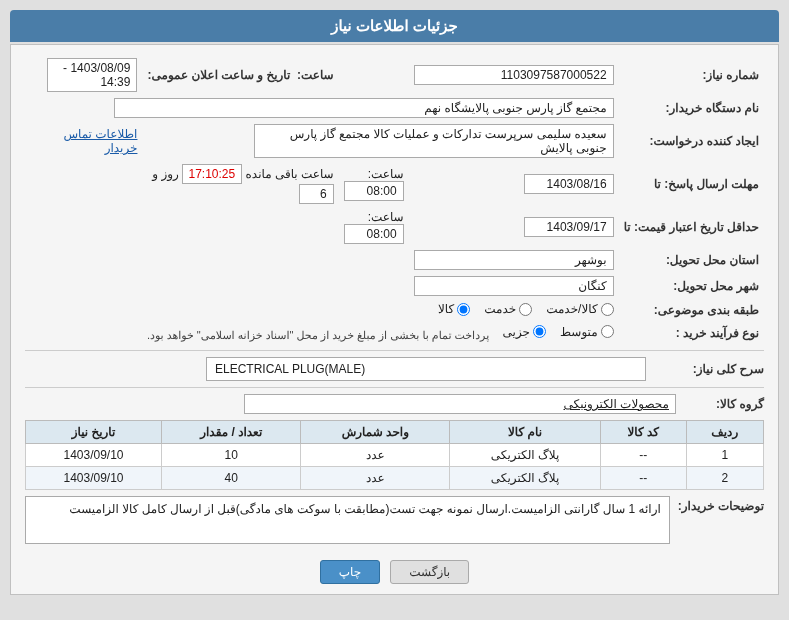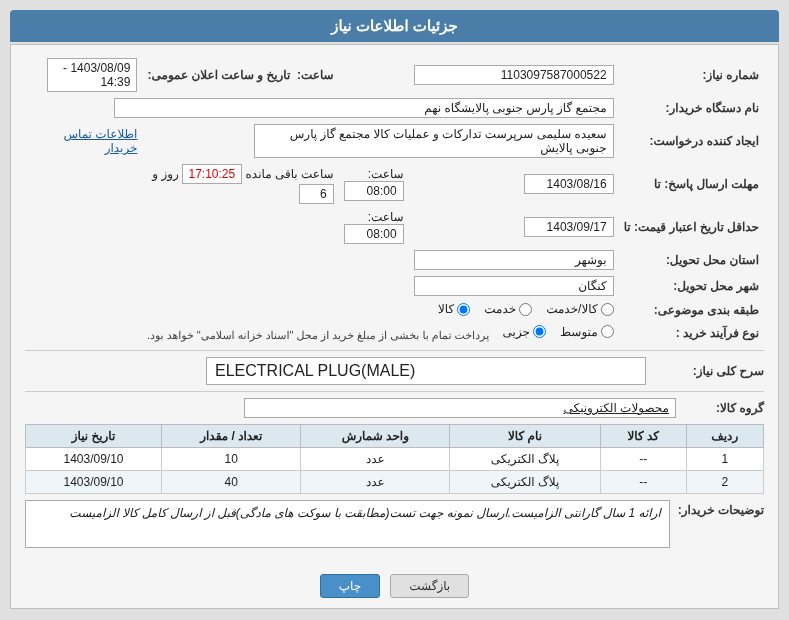--- a/index.html
+++ b/index.html
@@ -98,28 +98,27 @@
     }
     .description-box {
       border: 1px solid #aaa;
       background: #fff;
       padding: 5px 8px;
       font-size: 12px;
       direction: rtl;
       text-align: right;
       min-height: 48px;
       width: 100%;
-      margin-bottom: 16px;
-      font-style: italic;
+      margin-bottom: 6px;
     }
     .serp-box {
       border: 1px solid #aaa;
       background: #fff;
       padding: 4px 8px;
-      font-size: 16px;
+      font-size: 12px;
       text-align: left;
       direction: ltr;
       width: 440px;
       display: inline-block;
     }
     .items-table {
       width: 100%;
       border-collapse: collapse;
       margin: 6px 0;
       font-size: 12px;

